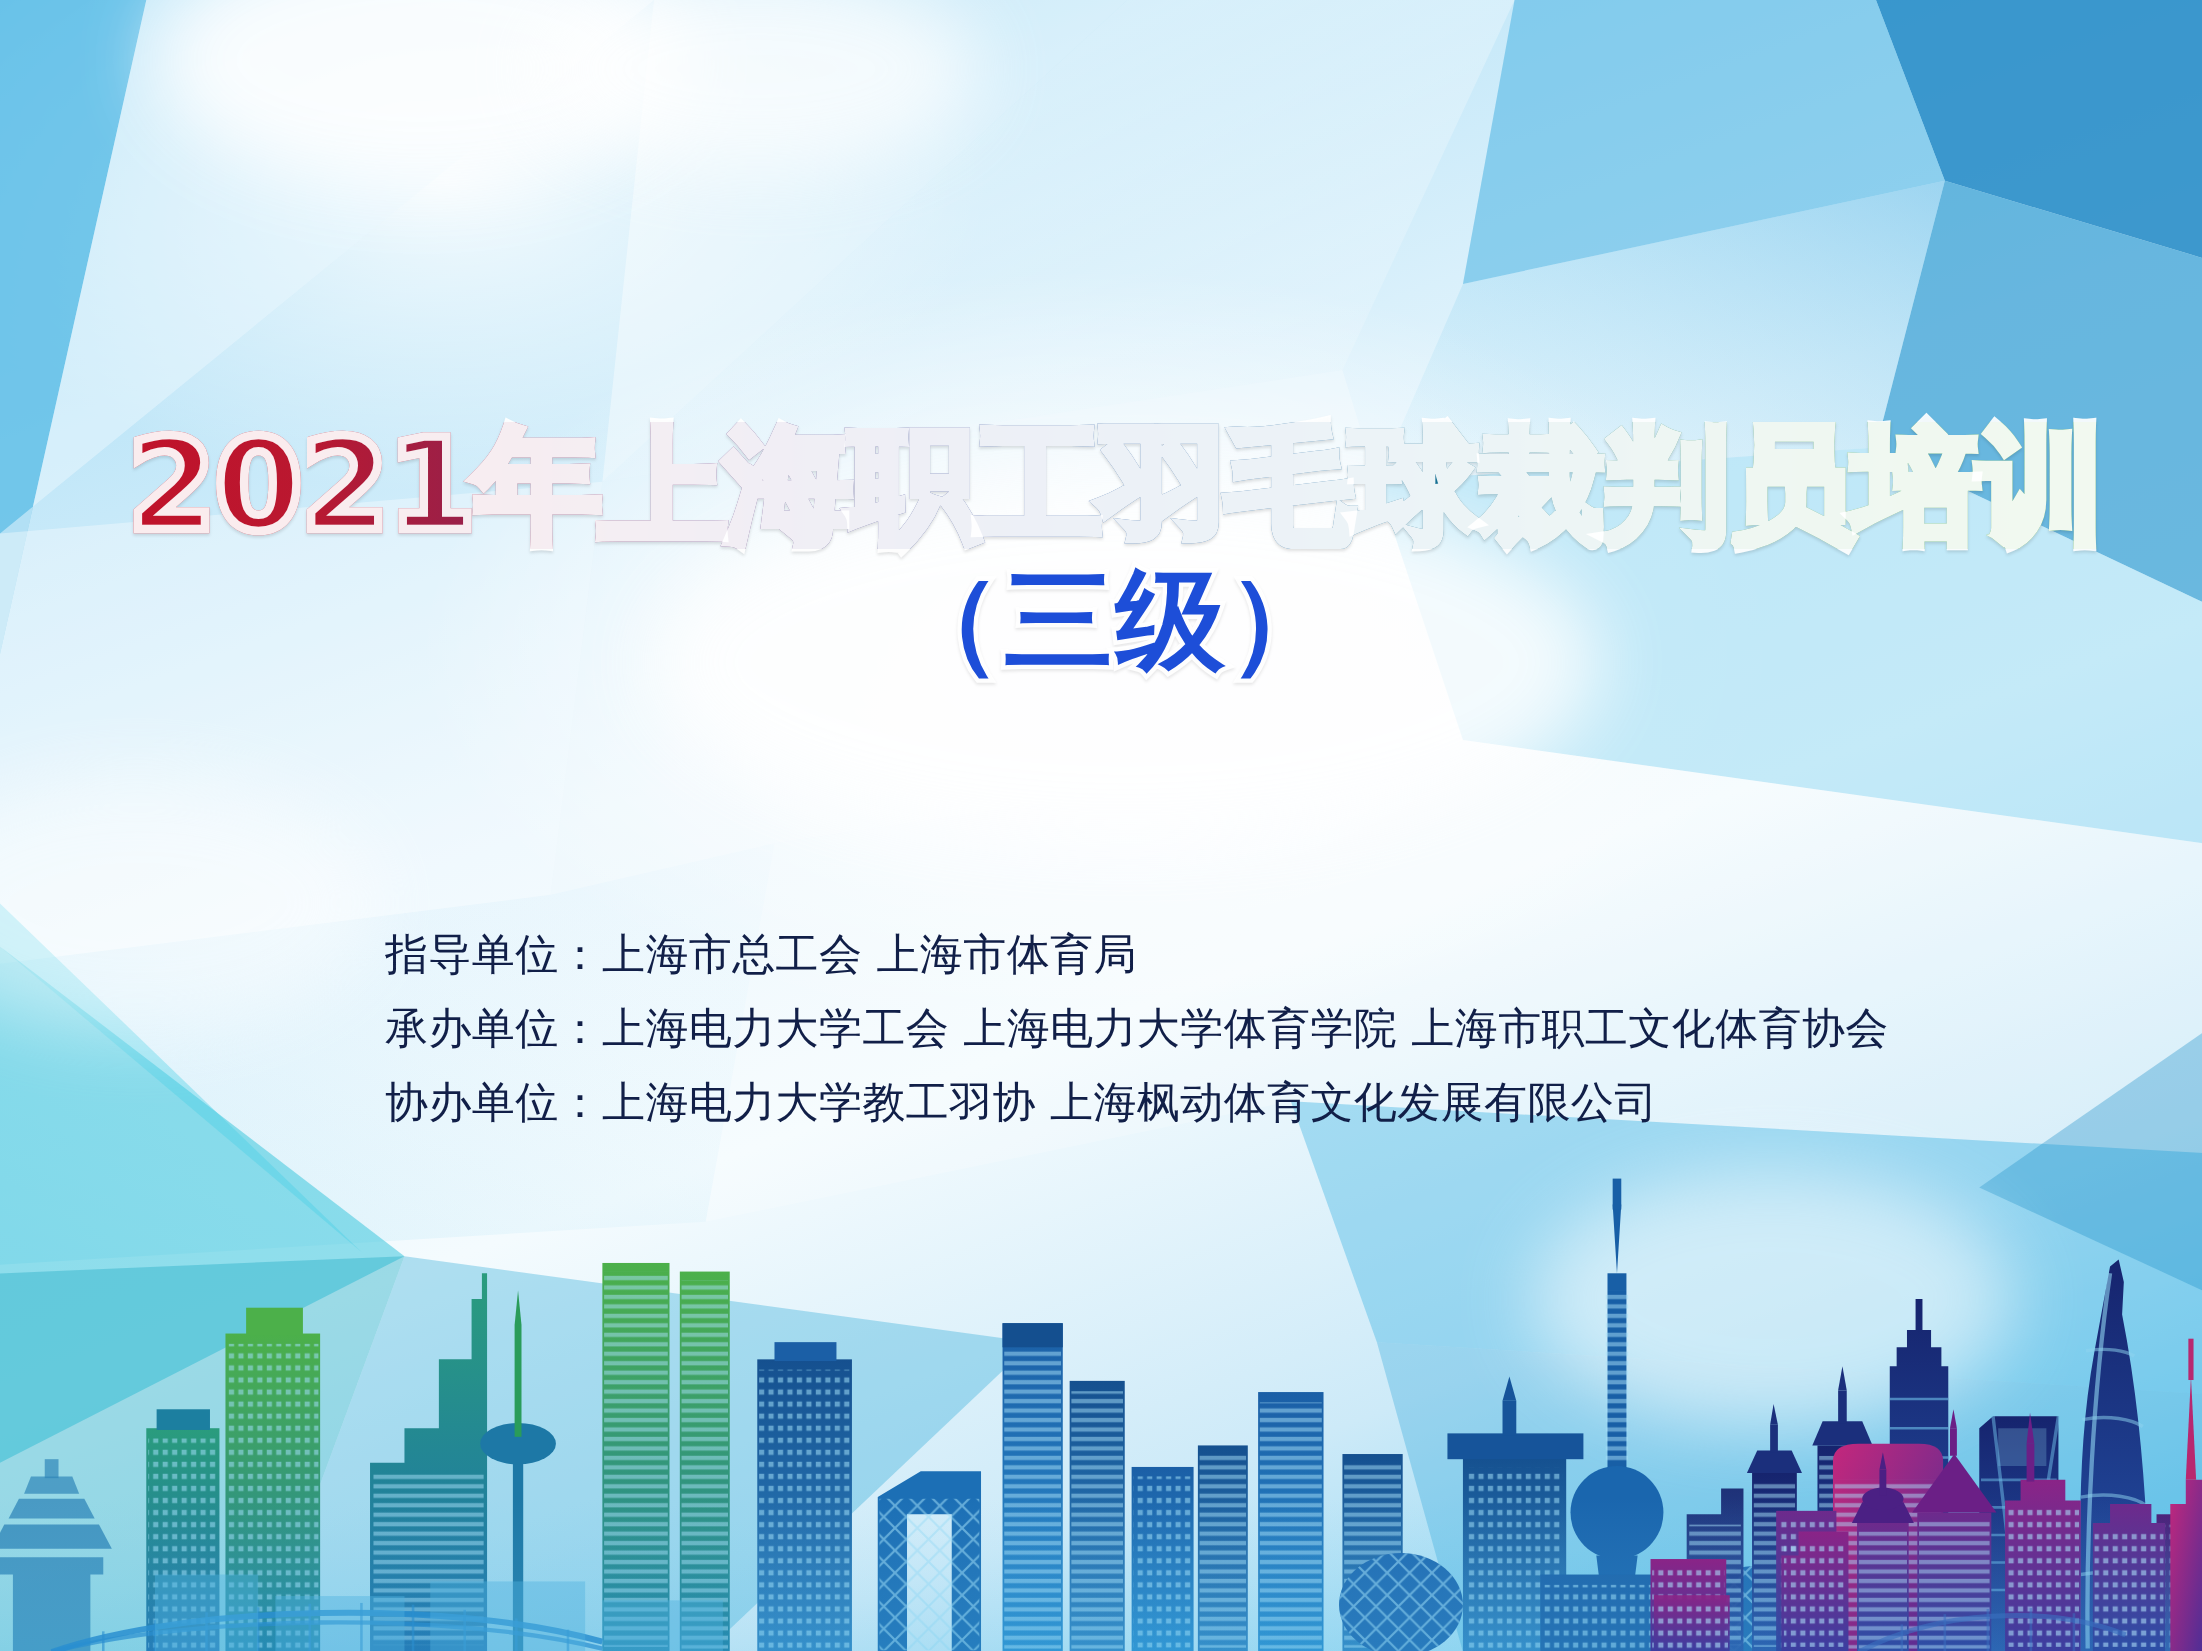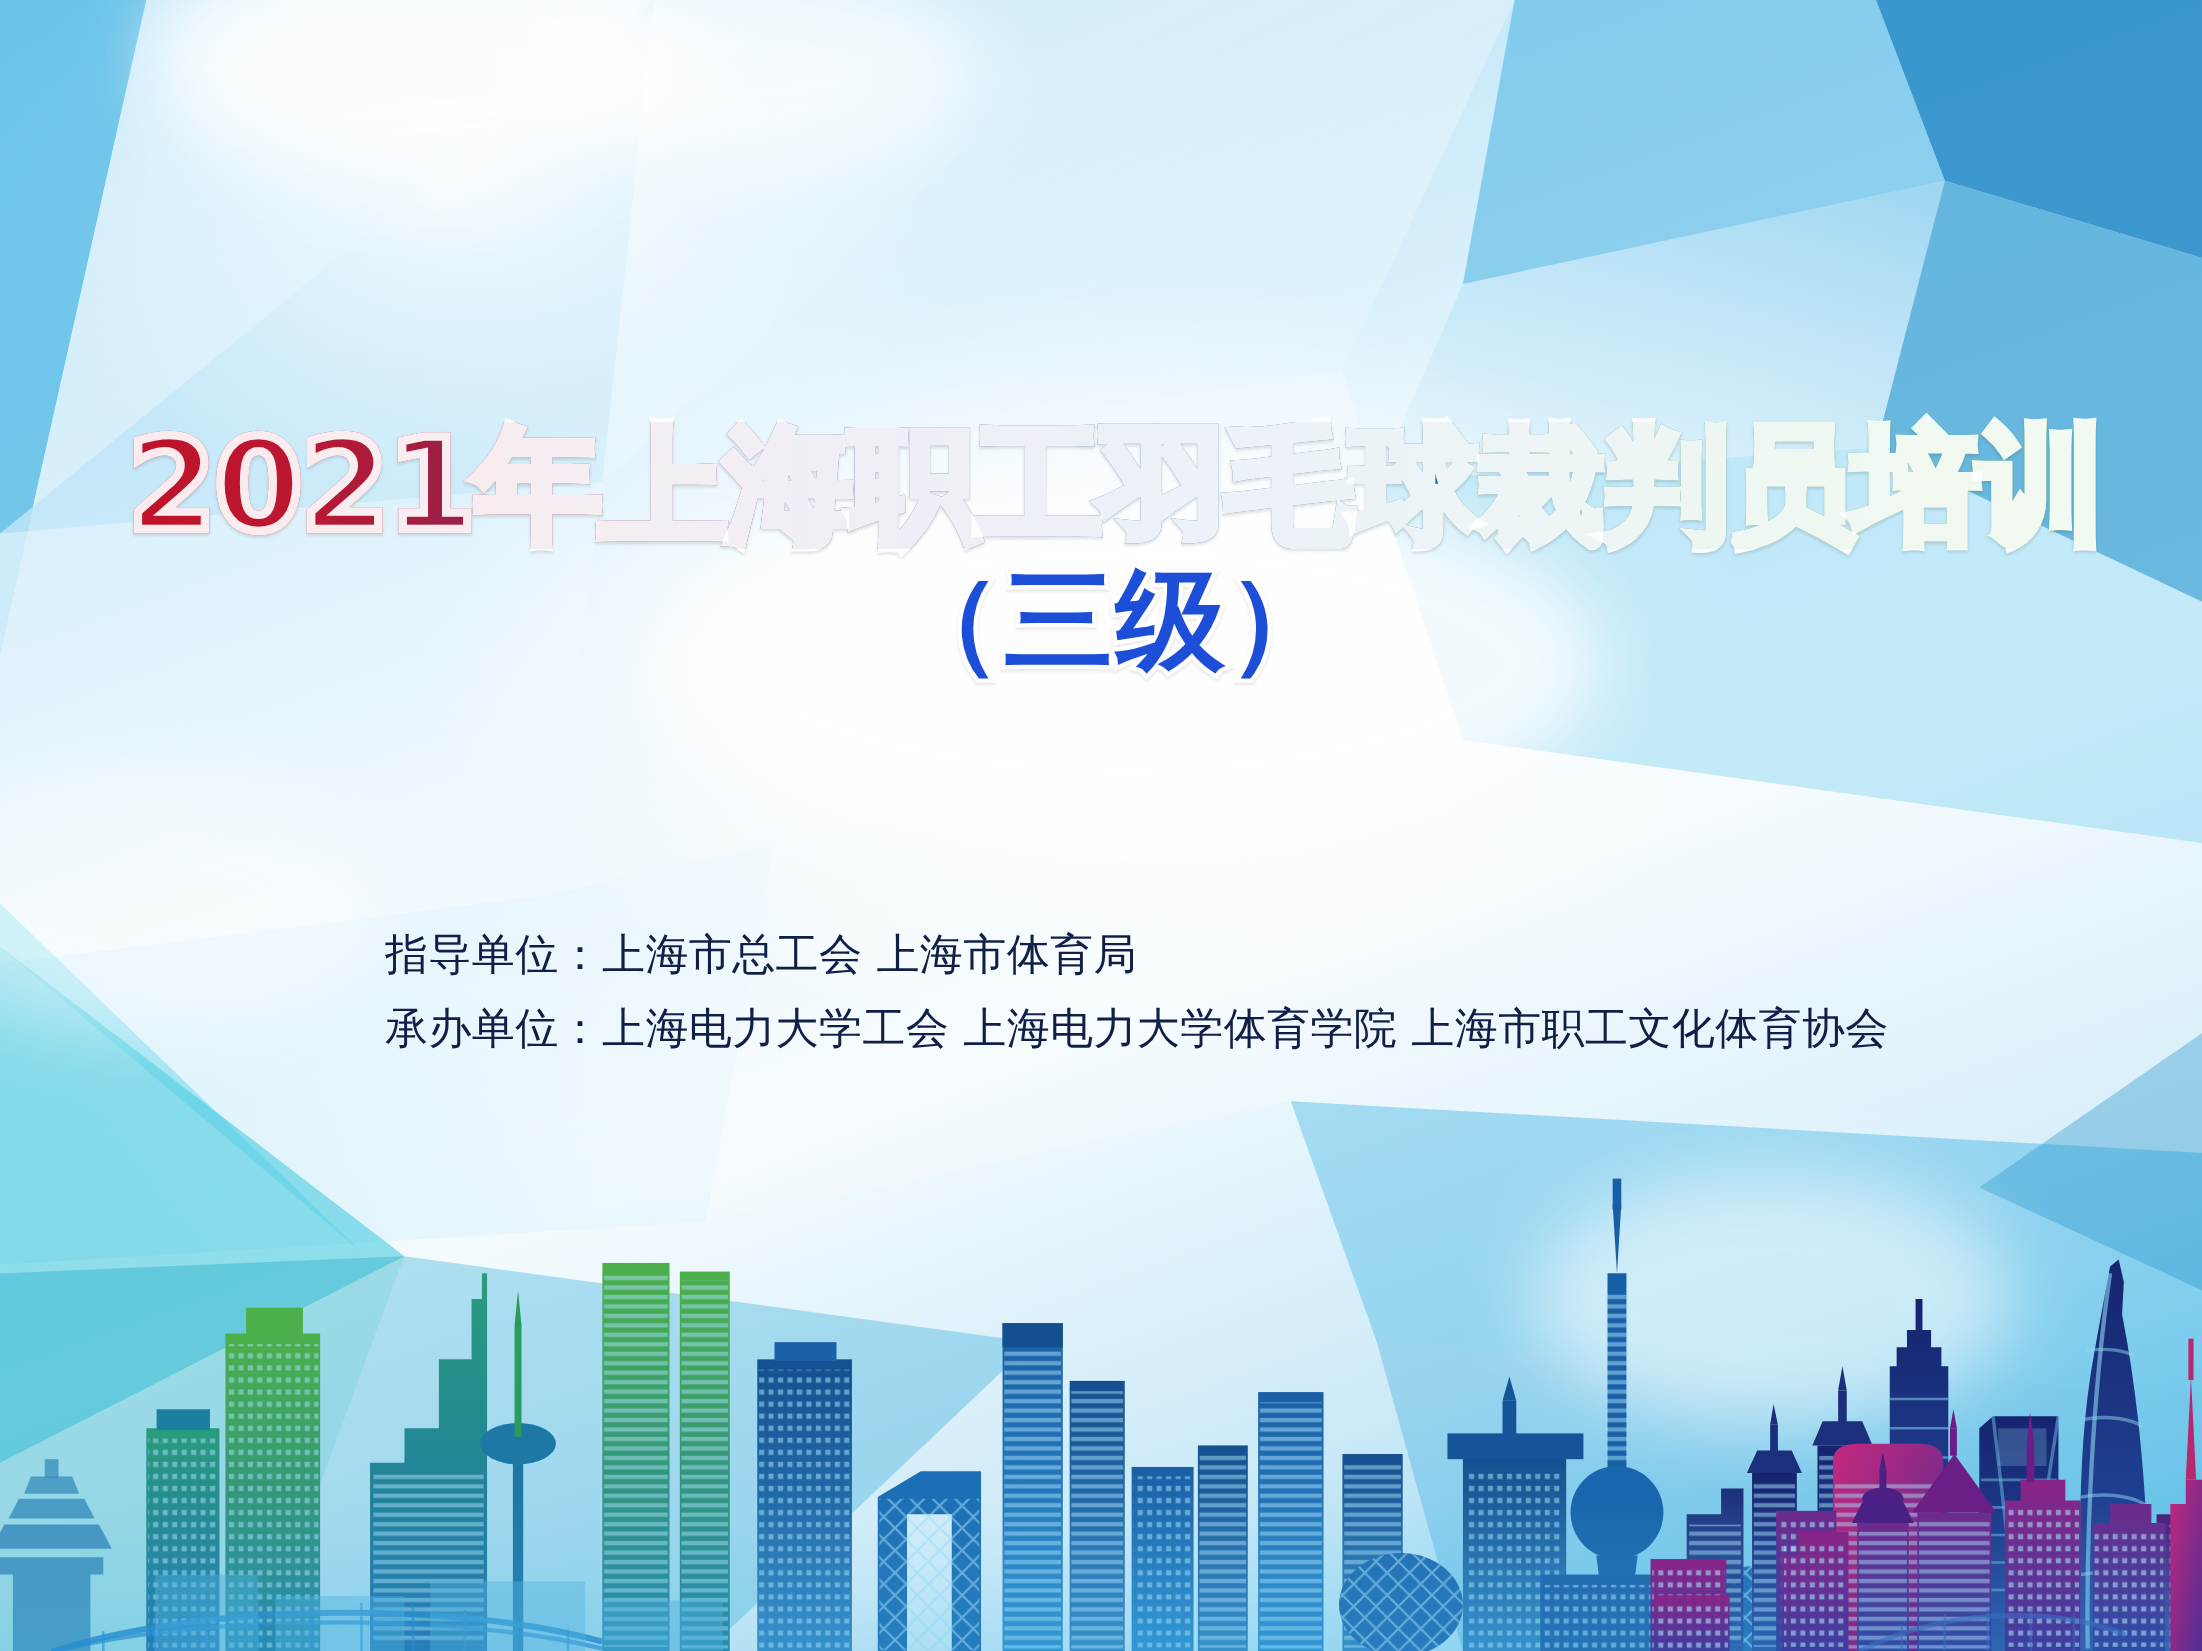--- a/index.html
+++ b/index.html
@@ -125,20 +125,21 @@
   <div class="cloud" style="left:-103px; top:774px; width:482px; height:258px; opacity:.45;"></div>
 
   <div class="title-wrap">
     <h1 class="title-main">2021年上海职工羽毛球裁判员培训</h1>
     <span class="title-sub">（三级）</span>
   </div>
 
   <div class="credits">
     <div class="credit-line">指导单位：上海市总工会  上海市体育局</div>
     <div class="credit-line">承办单位：上海电力大学工会  上海电力大学体育学院  上海市职工文化体育协会</div>
+    <div class="credit-line">协办单位：上海电力大学教工羽协  上海枫动体育文化发展有限公司</div>
   </div>
 
   <div class="skyline">
     <svg viewBox="0 0 2560 560" preserveAspectRatio="none">
       <defs>
         <linearGradient id="gGreen" x1="0" y1="0" x2="0" y2="1">
           <stop offset="0" stop-color="#4cb04a"></stop>
             <stop offset="1" stop-color="#1b7fa8"></stop>
         </linearGradient>
         <linearGradient id="gTeal" x1="0" y1="0" x2="0" y2="1">

